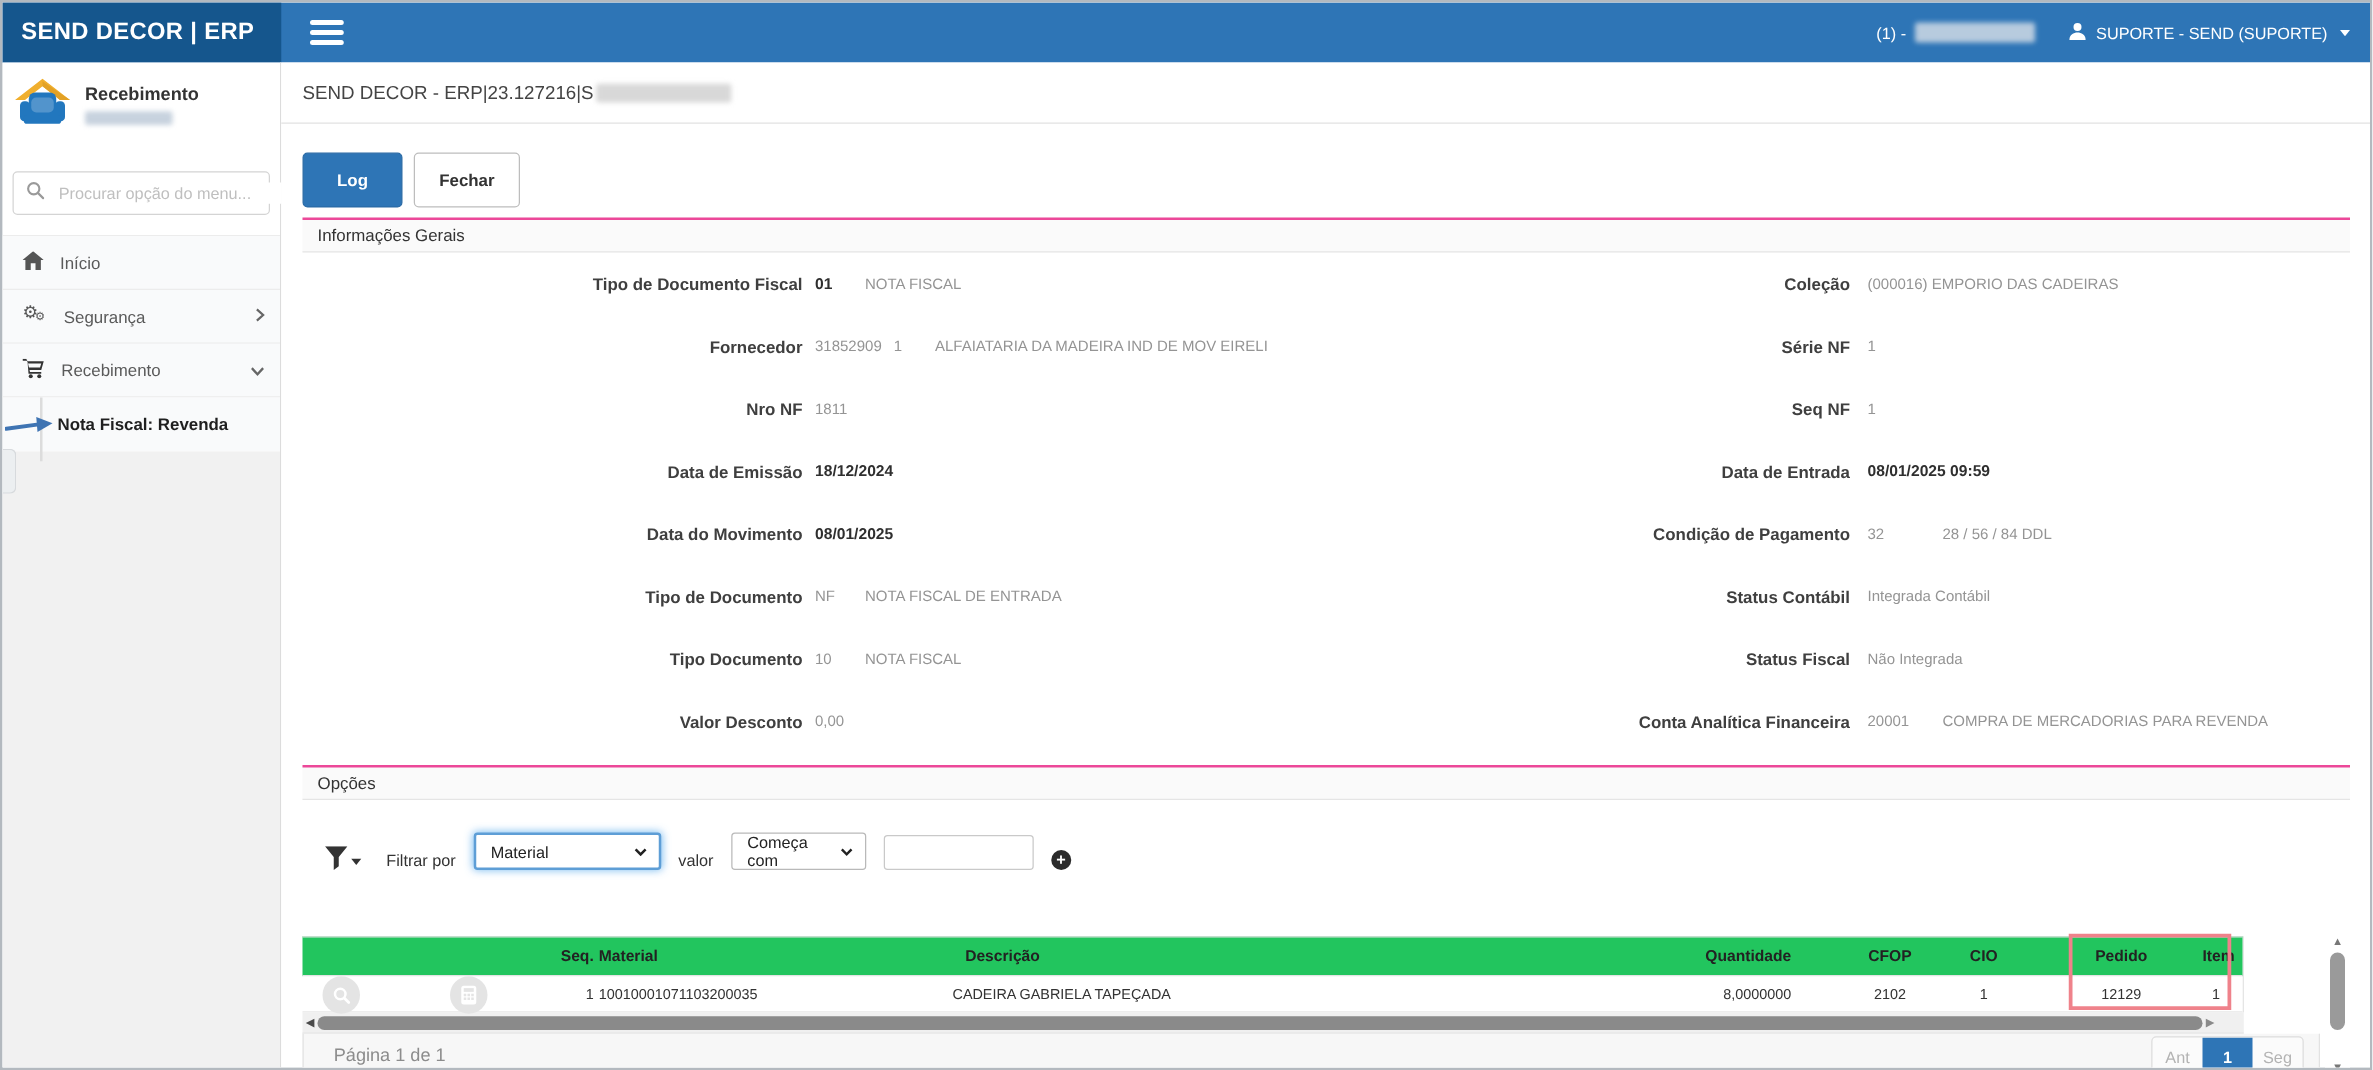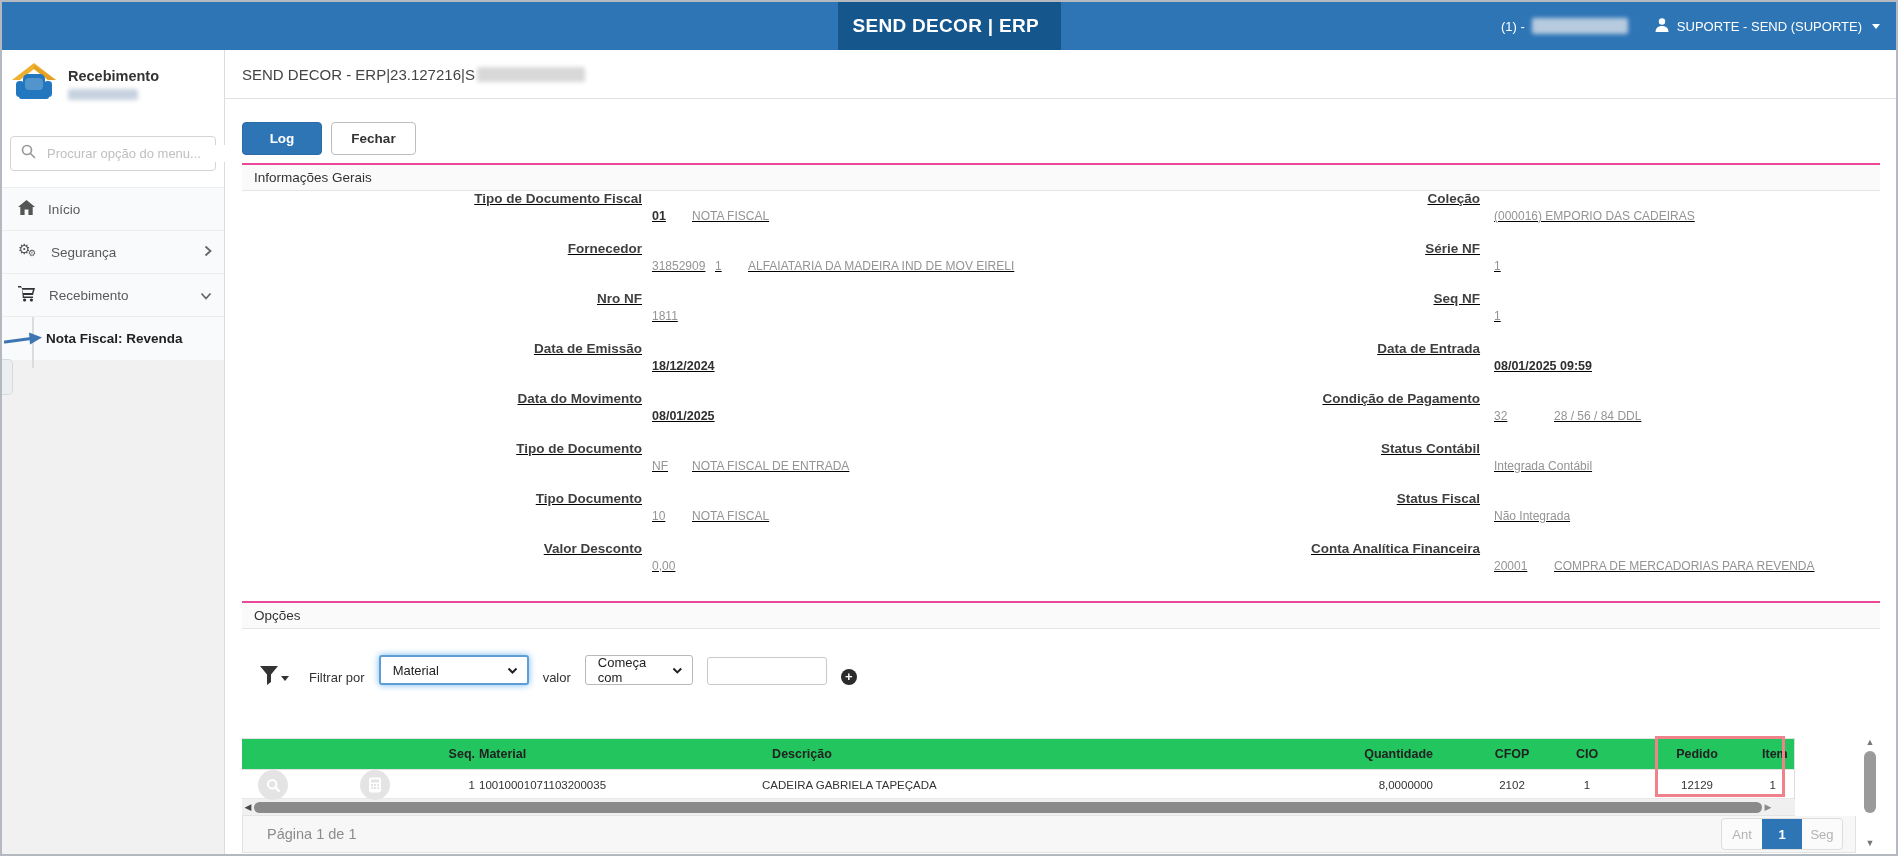--- a/index.html
+++ b/index.html
@@ -1,21 +1,21 @@
 <!DOCTYPE html>
 <html><head>
 <meta charset="utf-8">
 <style>
   html,body{margin:0;padding:0;background:#fff;}
   *{box-sizing:border-box;}
   body{font-family:"Liberation Sans",sans-serif;}
   .screen{position:relative;width:1898px;height:856px;border:2px solid #b3b9bf;background:#fff;overflow:hidden;}
 
   
-  .navbar{position:absolute;left:0;top:0;right:0;height:48px;background:#2E75B6;display:flex;align-items:center;flex-direction:column;}
+  .navbar{position:absolute;left:0;top:0;right:0;height:48px;background:#2E75B6;display:flex;align-items:center;}
   .brand{width:223px;height:48px;background:#15568D;color:#fff;font-size:19px;font-weight:bold;display:flex;align-items:center;padding-left:15px;letter-spacing:.3px;flex:0 0 auto;}
   .hamburger{margin-left:23px;width:27px;height:20px;display:flex;flex-direction:column;justify-content:space-between;cursor:pointer;}
   .hamburger span{display:block;height:4px;background:#fff;border-radius:2px;}
   .nav-right{position:absolute;right:16px;top:0;height:48px;display:flex;align-items:center;gap:26px;color:#fff;font-size:13px;}
   .notif{display:flex;align-items:center;gap:7px;}
   .blur{display:inline-block;background:#c7d2de;border-radius:2px;filter:blur(2px);}
   .blur.light{background:#cfdae6;opacity:.85;}
   .usermenu{display:flex;align-items:center;gap:7px;cursor:pointer;}
   .caret-down{width:0;height:0;border-left:4px solid transparent;border-right:4px solid transparent;border-top:5px solid #fff;margin-left:3px;}
 
@@ -35,31 +35,31 @@
   .annot-arrow{position:absolute;left:2px;top:12px;}
   .sidebar-fill{flex:1;background:#f1f1f1;}
   .edge-tab{position:absolute;left:0;top:357px;width:11px;height:36px;background:#eceff1;border:1px solid #d7dadd;border-left:0;border-radius:0 5px 5px 0;}
 
   
   .main{position:absolute;left:223px;top:48px;right:0;bottom:0;background:#fff;}
   .page-header{height:49px;border-bottom:1px solid #e2e2e2;display:flex;align-items:center;padding-left:17px;font-size:15px;color:#444;}
   .content{position:absolute;left:17px;right:16px;top:49px;}
 
   .btn-row{margin-top:23px;display:flex;gap:9px;}
-  .btn{height:33px;border-radius:4px;font-size:13.5px;font-weight:bold;display:flex;align-items:center;justify-content:center;cursor:pointer;}
+  .btn{height:44px;border-radius:4px;font-size:13.5px;font-weight:bold;display:flex;align-items:center;justify-content:center;cursor:pointer;}
   .btn-primary{width:80px;background:#2E75B6;color:#fff;border:1px solid #2a6aa5;}
   .btn-default{width:85px;background:#fff;color:#333;border:1px solid #bdbdbd;}
 
   .panel-header{margin-top:8px;height:28px;background:#fafafa;border-top:2px solid #ec4899;border-bottom:1px solid #e5e5e5;display:flex;align-items:center;padding-left:12px;font-size:13.5px;color:#333;}
 
   .fields{position:relative;height:402px;}
   .fcol{position:absolute;top:0;}
   .fcol.left{left:0;width:850px;}
   .fcol.right{left:850px;right:0;}
-  .field-row{height:50px;display:flex;text-decoration:underline;}
+  .field-row{height:50px;display:flex;align-items:center;}
   .f-label{font-size:13.5px;font-weight:bold;color:#3f3f3f;text-align:right;flex:0 0 auto;}
   .fcol.left .f-label{width:400px;margin-right:10px;}
   .fcol.right .f-label{width:388px;margin-right:14px;}
   .f-value{display:flex;align-items:center;font-size:12px;color:#949494;white-space:nowrap;}
   .f-code{display:inline-block;min-width:40px;}
   .fcol.right .f-code{min-width:60px;}
   .f-code.w63{min-width:63px;}
   .f-code2{display:inline-block;min-width:33px;}
   .v-dark{color:#2f2f2f;font-weight:bold;font-size:12.5px;}
 

